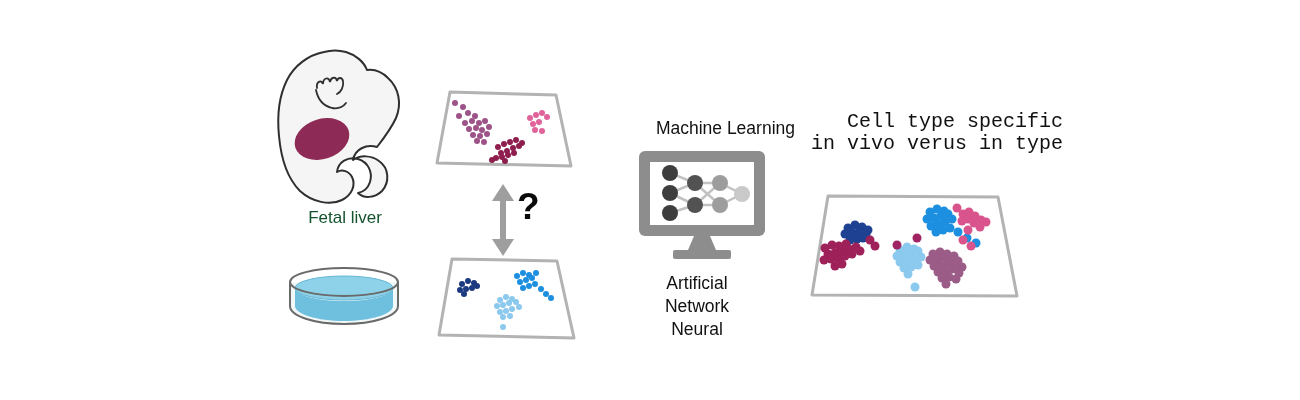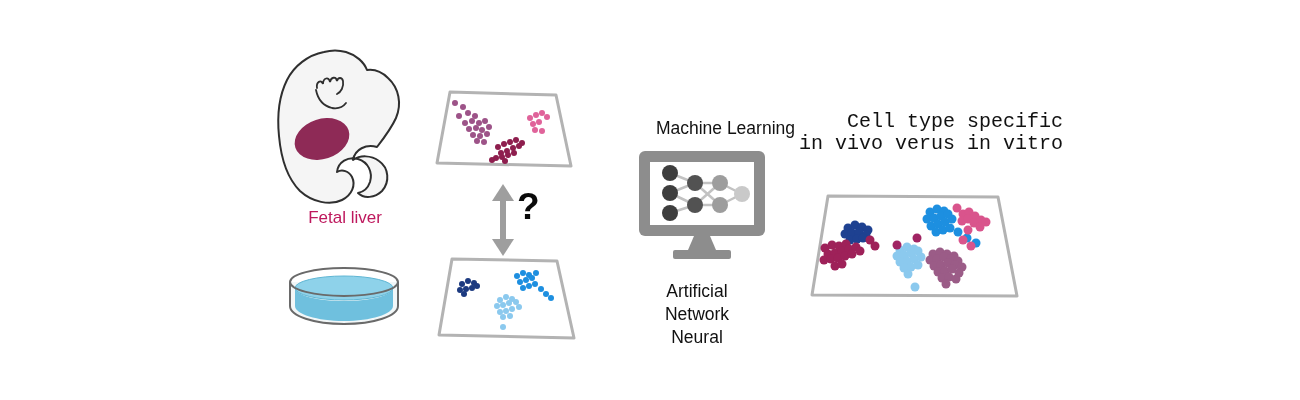--- a/index.html
+++ b/index.html
@@ -1,19 +1,19 @@
 <!DOCTYPE html>
 <html><head>
 <meta charset="utf-8">
 <style>
   html,body{margin:0;padding:0;background:#ffffff;}
   .canvas{position:relative;width:1300px;height:400px;background:#ffffff;overflow:hidden;
           font-family:"Liberation Sans",sans-serif;color:#111;}
   .abs{position:absolute;}
-  .lbl{text-align:center;font-size:17px;color:#be185d;line-height:1.1;}
+  .lbl{text-align:center;font-size:17px;color:#14532d;line-height:1.1;}
   .ml-title{font-size:17.5px;text-align:right;}
   .cap{font-size:17.5px;text-align:center;line-height:23px;}
   .cmp-title{font-size:20px;text-align:right;line-height:22px;font-family:Liberation Mono, monospace;}
   .qmark{font-size:37px;font-weight:700;color:#0a0a0a;}
   svg{display:block;overflow:visible;}
 </style>
 </head>
 <body>
 
 <div class="canvas">
@@ -165,29 +165,29 @@
       <circle cx="58" cy="34" r="8" fill="#525252"></circle>
       <circle cx="58" cy="56" r="8" fill="#525252"></circle>
       <circle cx="83" cy="34" r="8" fill="#9d9d9d"></circle>
       <circle cx="83" cy="56" r="8" fill="#9d9d9d"></circle>
       <circle cx="105" cy="45" r="8" fill="#c9c9c9"></circle>
     </g>
     <polygon points="57,87 73,87 79,101 51,101" fill="#8d8d8d"></polygon>
     <rect x="36" y="101" width="58" height="9" rx="2" fill="#8d8d8d"></rect>
   </svg>
 
-  <div class="abs cap" style="left:617px;top:280px;width:160px">
+  <div class="abs cap" style="left:617px;top:272px;width:160px">
     <div>Artificial</div>
     <div>Network</div>
     <div>Neural</div>
   </div>
 
   <div class="abs cmp-title" style="left:783px;top:111px;width:280px">
     <div>Cell type specific</div>
-    <div>in vivo verus in vitro</div>
+    <div>in vivo verus in type</div>
   </div>
 
   <svg class="abs" style="left:800px;top:188px" width="220" height="120" viewBox="0 0 220 120">
       <polygon points="28,8 198,9 217,108 12,107" fill="#ffffff" stroke="#b3b3b3" stroke-width="3" stroke-linejoin="round"></polygon>
       <g>
         <circle cx="48" cy="40" r="4.5" fill="#1e4191"></circle>
         <circle cx="55" cy="37" r="4.5" fill="#1e4191"></circle>
         <circle cx="62" cy="39" r="4.5" fill="#1e4191"></circle>
         <circle cx="68" cy="42" r="4.5" fill="#1e4191"></circle>
         <circle cx="45" cy="46" r="4.5" fill="#1e4191"></circle>

